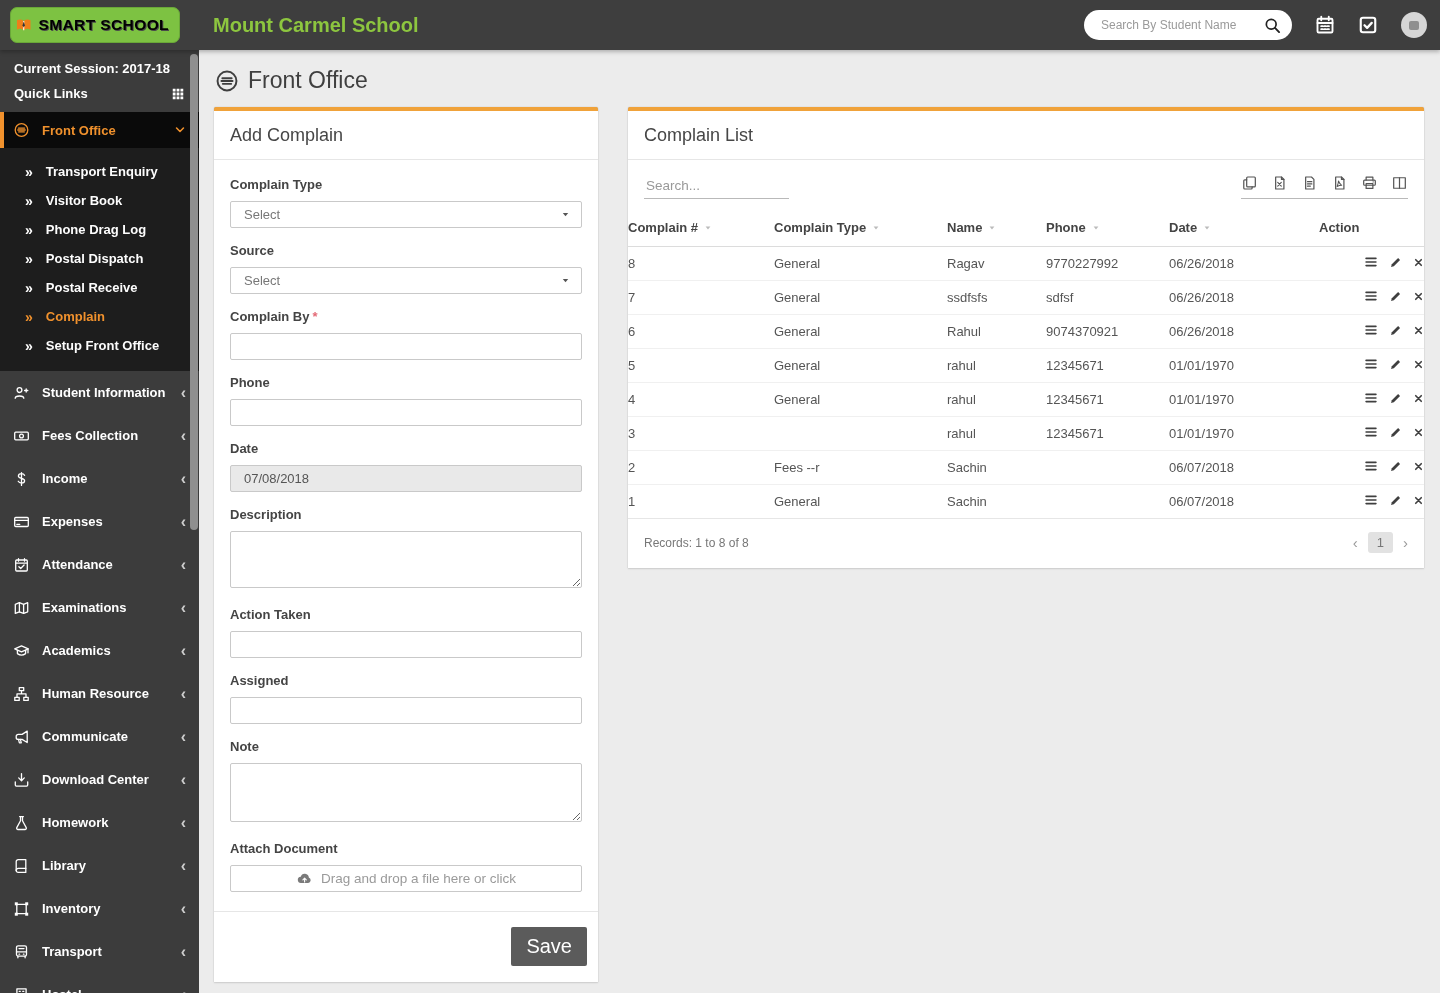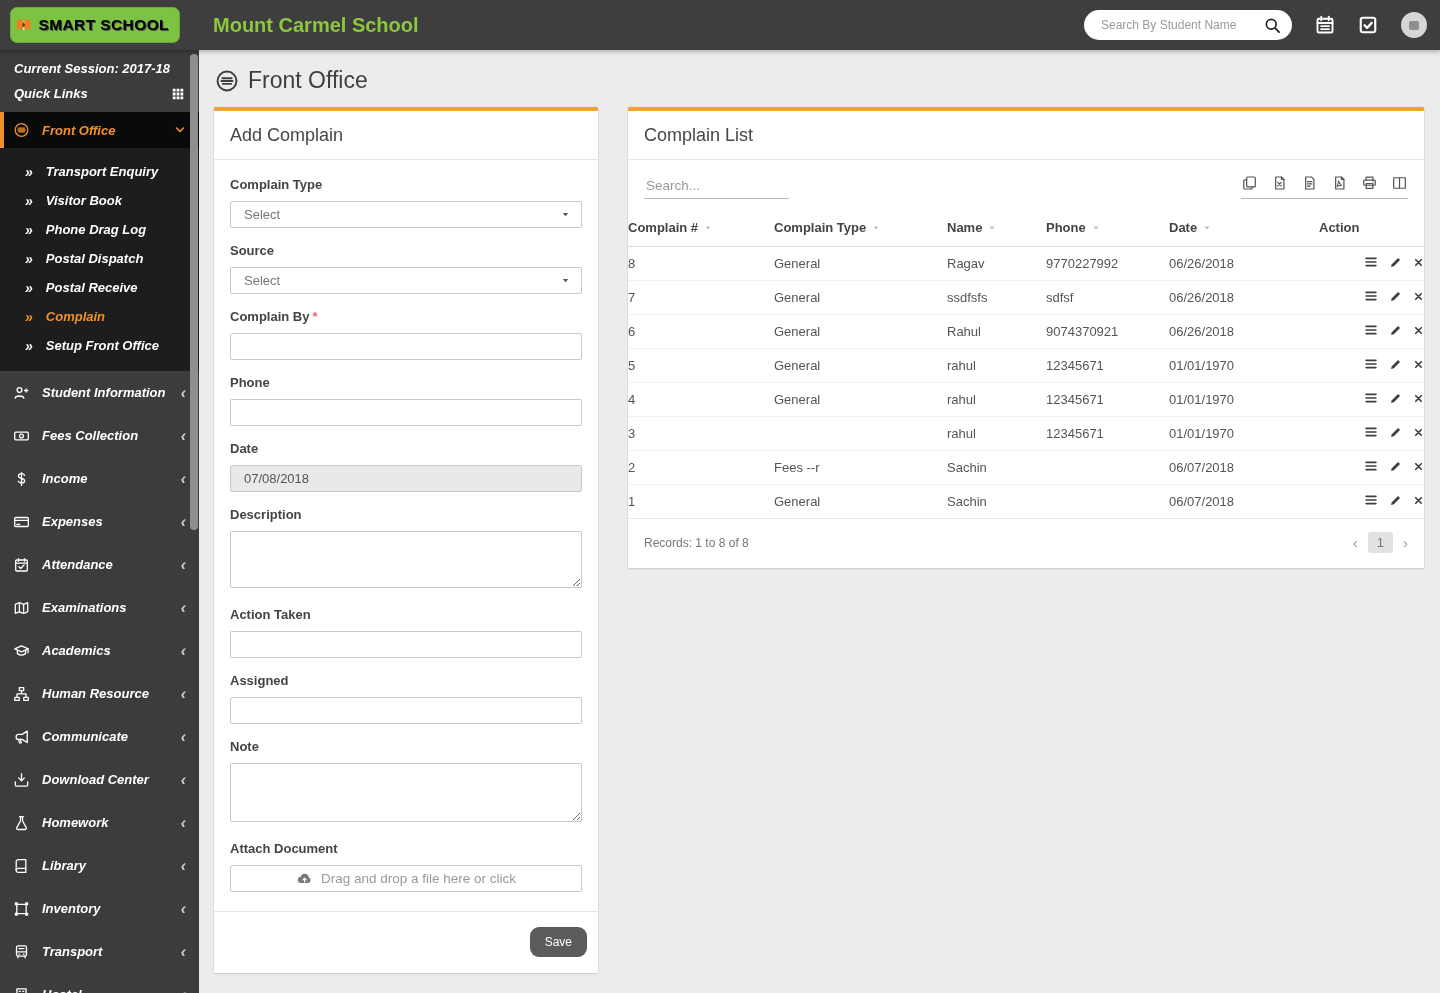--- a/index.html
+++ b/index.html
@@ -39,21 +39,21 @@
   .search-pill input::placeholder { color:#9a9a9a; }
   .top-icon { width:20px; height:20px; color:#fff; display:inline-flex; cursor:pointer; }
   .avatar {
     width:26px; height:26px; border-radius:50%; background:#d6d6d6; cursor:pointer;
     display:flex; align-items:center; justify-content:center; overflow:hidden;
   }
   .avatar-mark { width:10px; height:9px; background:#8f8f8f; border-radius:2px; }
   
   .sidebar {
     position:fixed; top:50px; left:0; width:199px; height:943px;
-    background:#3c3c3c; color:#fff; z-index:20; overflow:hidden;font-style:italic;
+    background:#3c3c3c; color:#fff; z-index:20; overflow:hidden;
   }
   .scroll-thumb {
     position:absolute; right:1px; top:4px; width:8px; height:476px;
     background:#8f8f8f; border-radius:4px;
   }
   .session { padding:11px 14px 3px; font-size:13px; font-weight:bold; }
   .quicklinks {
     padding:7px 14px 11px; font-size:13px; font-weight:bold;
     display:flex; align-items:center; justify-content:space-between; cursor:pointer;
   }
@@ -114,22 +114,22 @@
     border:1px solid #c9c9c9; border-radius:2px; height:27px;
     display:flex; align-items:center; justify-content:center; gap:8px;
     color:#9a9a9a; font-size:13.5px; cursor:pointer;
   }
   .dz-icon { width:17px; height:15px; color:#7a7a7a; display:inline-flex; }
   .form-footer {
     border-top:1px solid #e6e6e6; margin-top:19px; padding:15px 11px 16px;
     display:flex; justify-content:flex-end;
   }
   .save-btn {
-    background:#5b5b5b; color:#fff; border:none; border-radius:9px;
-    font-size:12px; padding:8px 15px; cursor:pointer; font-family:"Liberation Sans",sans-serif;
+    background:#5b5b5b; color:#fff; border:none; border-radius:2px;
+    font-size:20px; padding:8px 15px; cursor:pointer; font-family:"Liberation Sans",sans-serif;
   }
   
   .card-list { flex:1; }
   .list-tools { display:flex; justify-content:space-between; align-items:flex-end; padding:13px 16px 0; }
   .list-search {
     border:none; border-bottom:1px solid #b9b9b9; width:145px;
     font-size:13.5px; padding:5px 2px; outline:none; background:transparent; color:#444;
     font-family:"Liberation Sans",sans-serif;
   }
   .list-search::placeholder { color:#999; }

